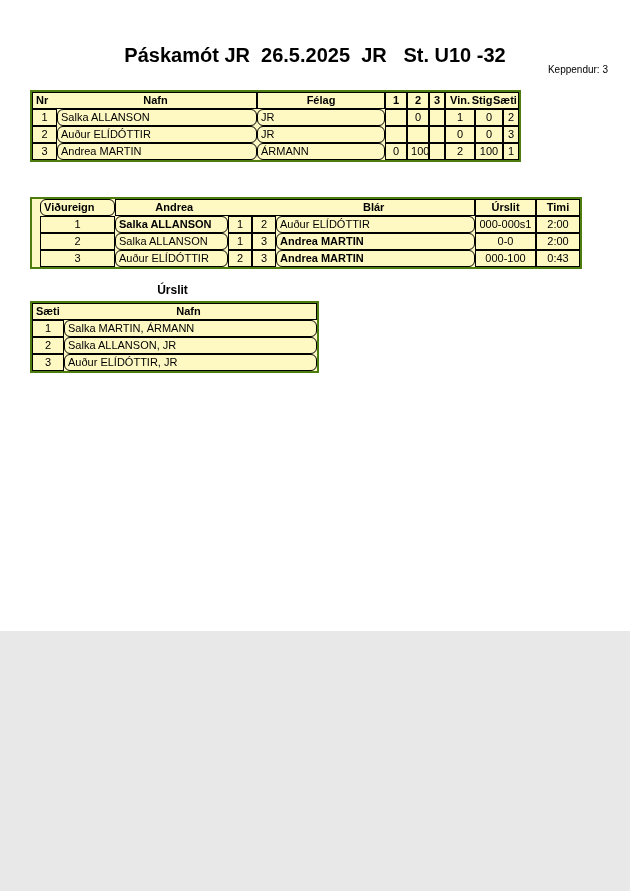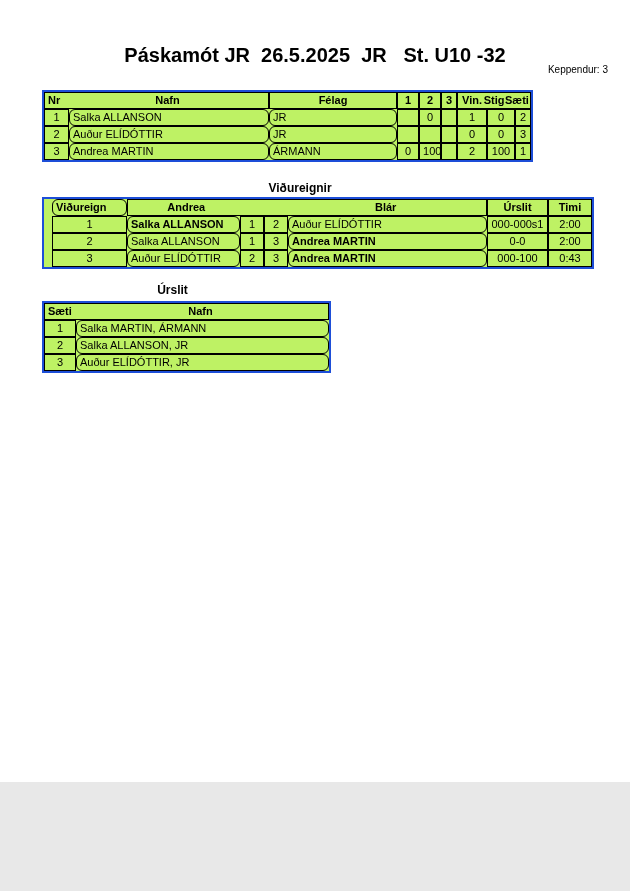--- a/index.html
+++ b/index.html
@@ -1,18 +1,18 @@
 <!DOCTYPE html>
 <html><head>
 <meta charset="utf-8">
 <style>
   html,body{margin:0;padding:0;background:#e8e8e8;}
   .page{
     position:relative;
-    width:630px;height:782px;
+    width:630px;height:631px;
     background:#ffffff;
     font-family:"Liberation Sans", sans-serif;
     color:#000;
     overflow:hidden;
   }
   .doc-title{
     position:absolute;top:44px;left:0;width:630px;
     text-align:center;
     font-size:20px;font-weight:bold;
     white-space:pre;
@@ -24,25 +24,24 @@
     font-size:12px;font-weight:bold;
   }
   .count-label{
     position:absolute;top:64px;right:22px;
     font-size:10px;
   }
   table.tbl{
     position:absolute;
     border-collapse:separate;
     border-spacing:0;
-    border:2px solid #1d4ed8;
-    background:#bef264;
+    border:2px solid #4d7c0f;
+    background:#fef9c3;
     table-layout:fixed;
     font-size:11px;
-    margin-left:12px;
   }
   .tbl th,.tbl td{
     border:1px solid #000;
     padding:1px 3px;
     height:13px;
     line-height:13px;
     overflow:hidden;
     white-space:nowrap;
     font-size:11px;
   }
@@ -134,21 +133,20 @@
       <td class="c">0</td>
       <td class="c">100</td>
       <td class="c"></td>
       <td class="c thick-left">2</td>
       <td class="c">100</td>
       <td class="c">1</td>
     </tr>
   </tbody>
     </table>
 
-  <div class="section-title" id="lbl-vidureignir">Viðureignir</div>
 
   <table class="tbl" id="tbl-matches">
     <colgroup>
       <col style="width:75px">
         <col style="width:113px">
         <col style="width:24px">
         <col style="width:24px">
       <col style="width:199px">
         <col style="width:61px">
         <col style="width:44px">

